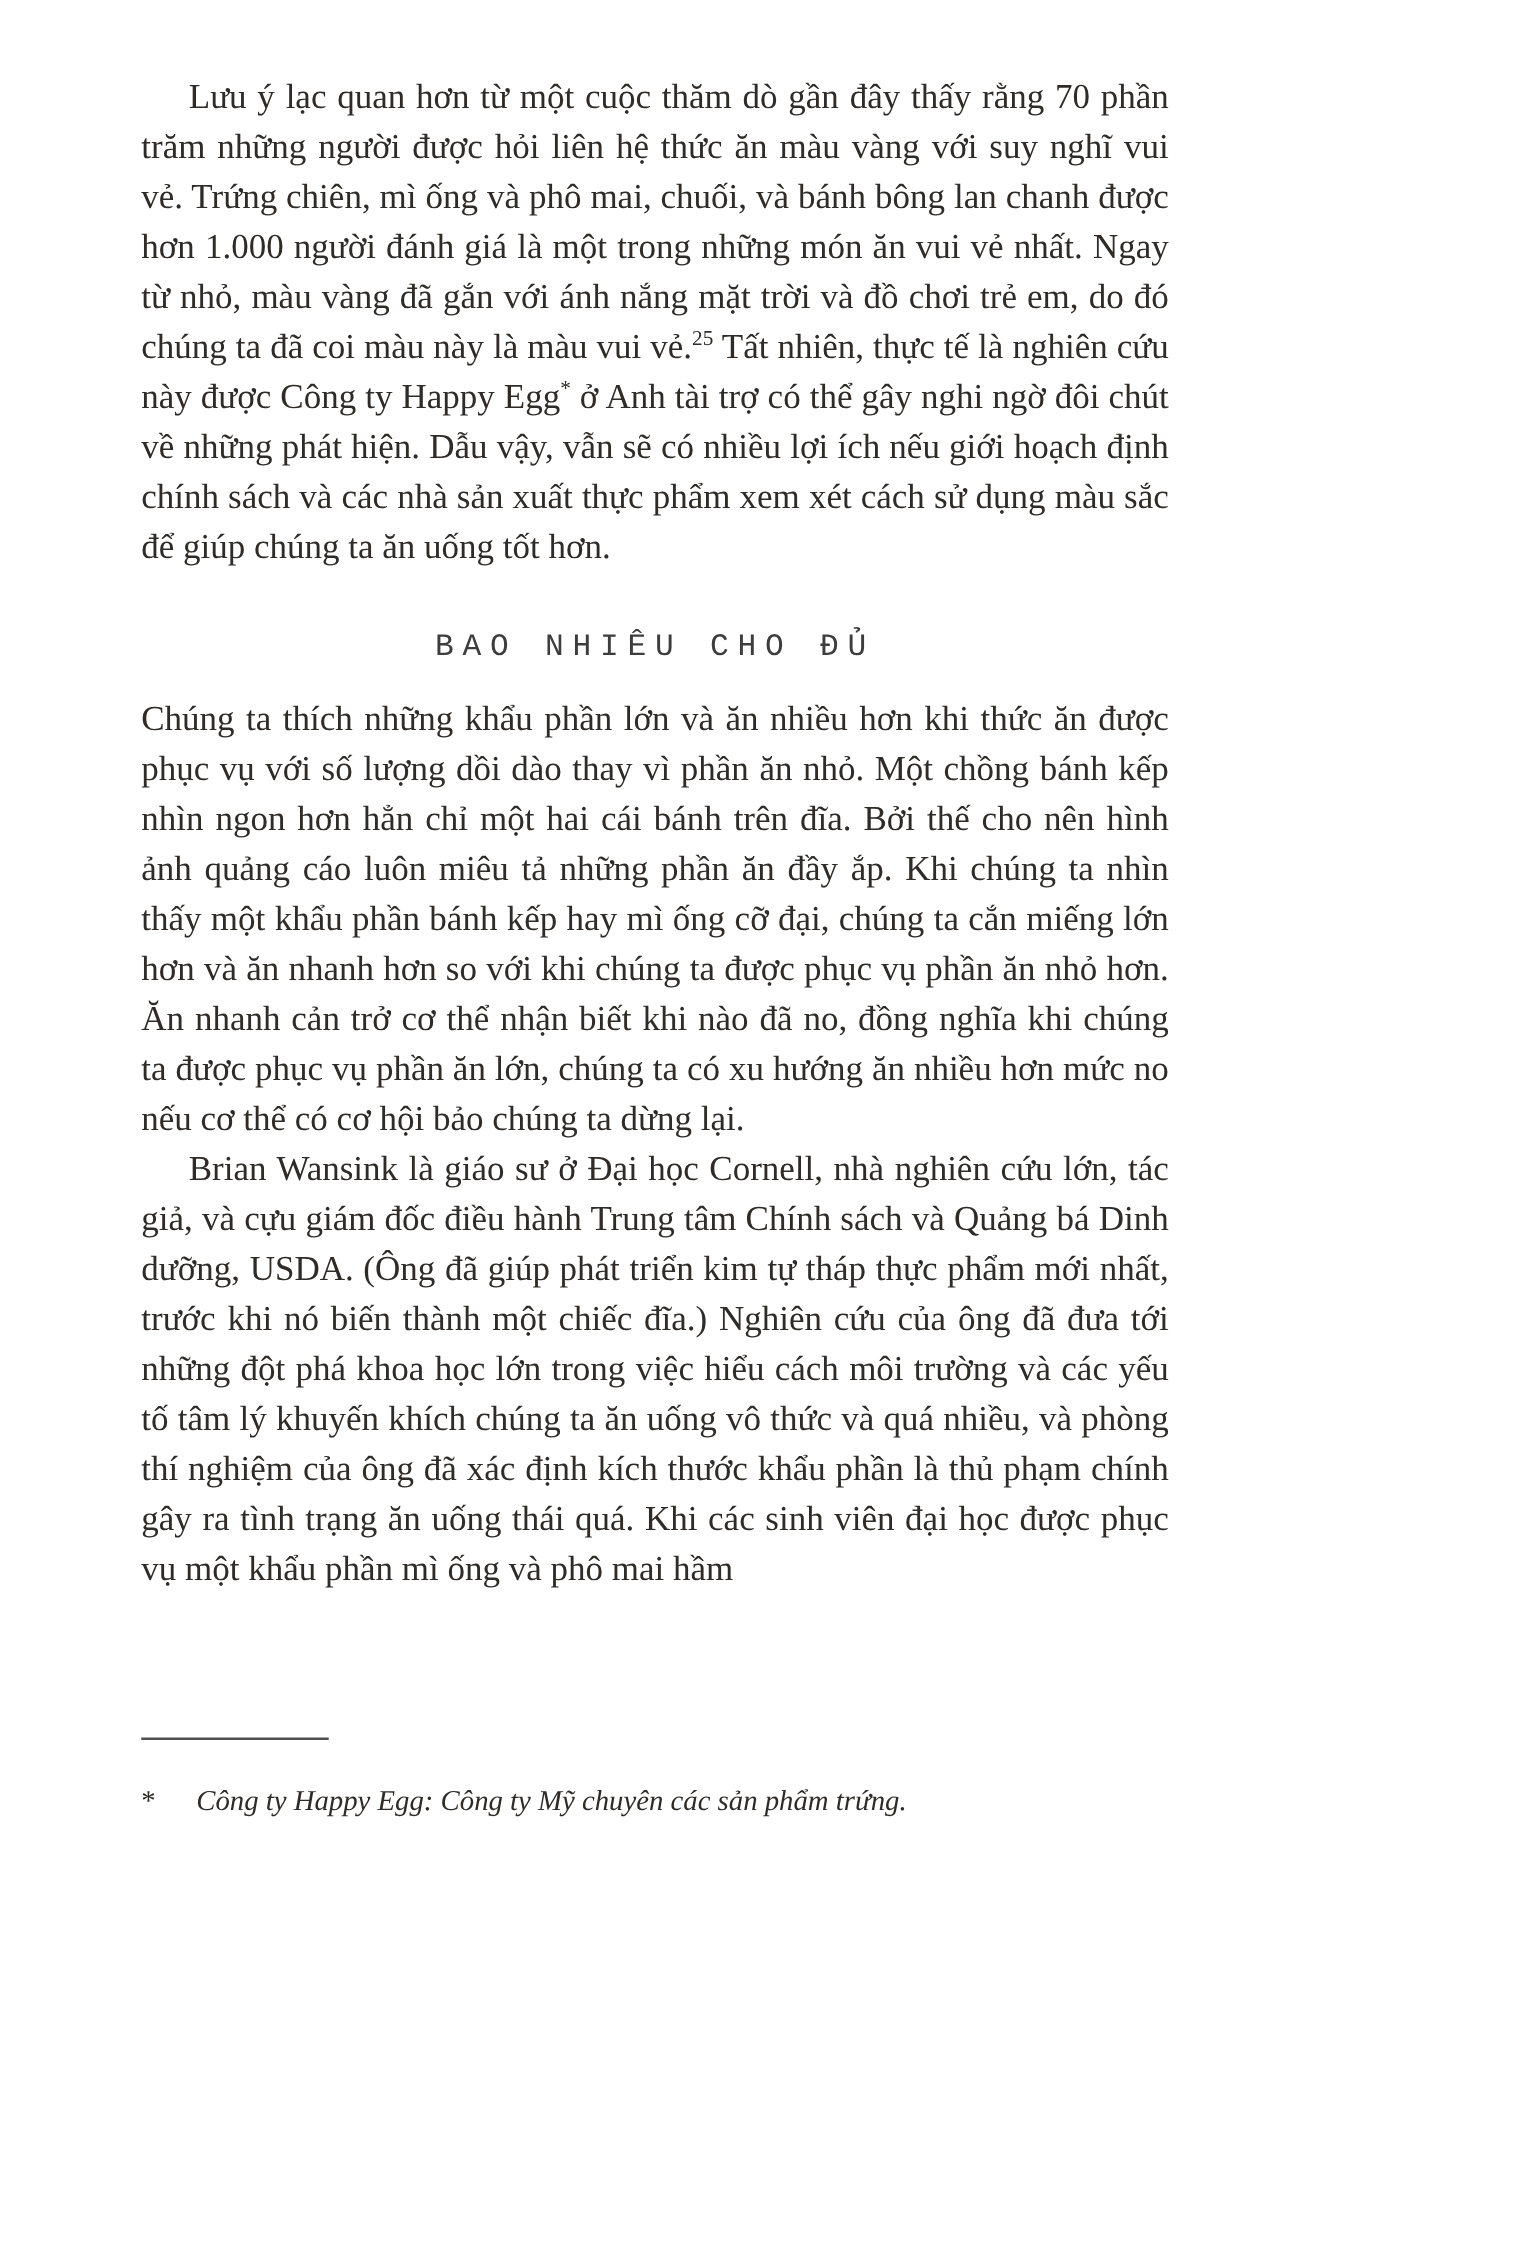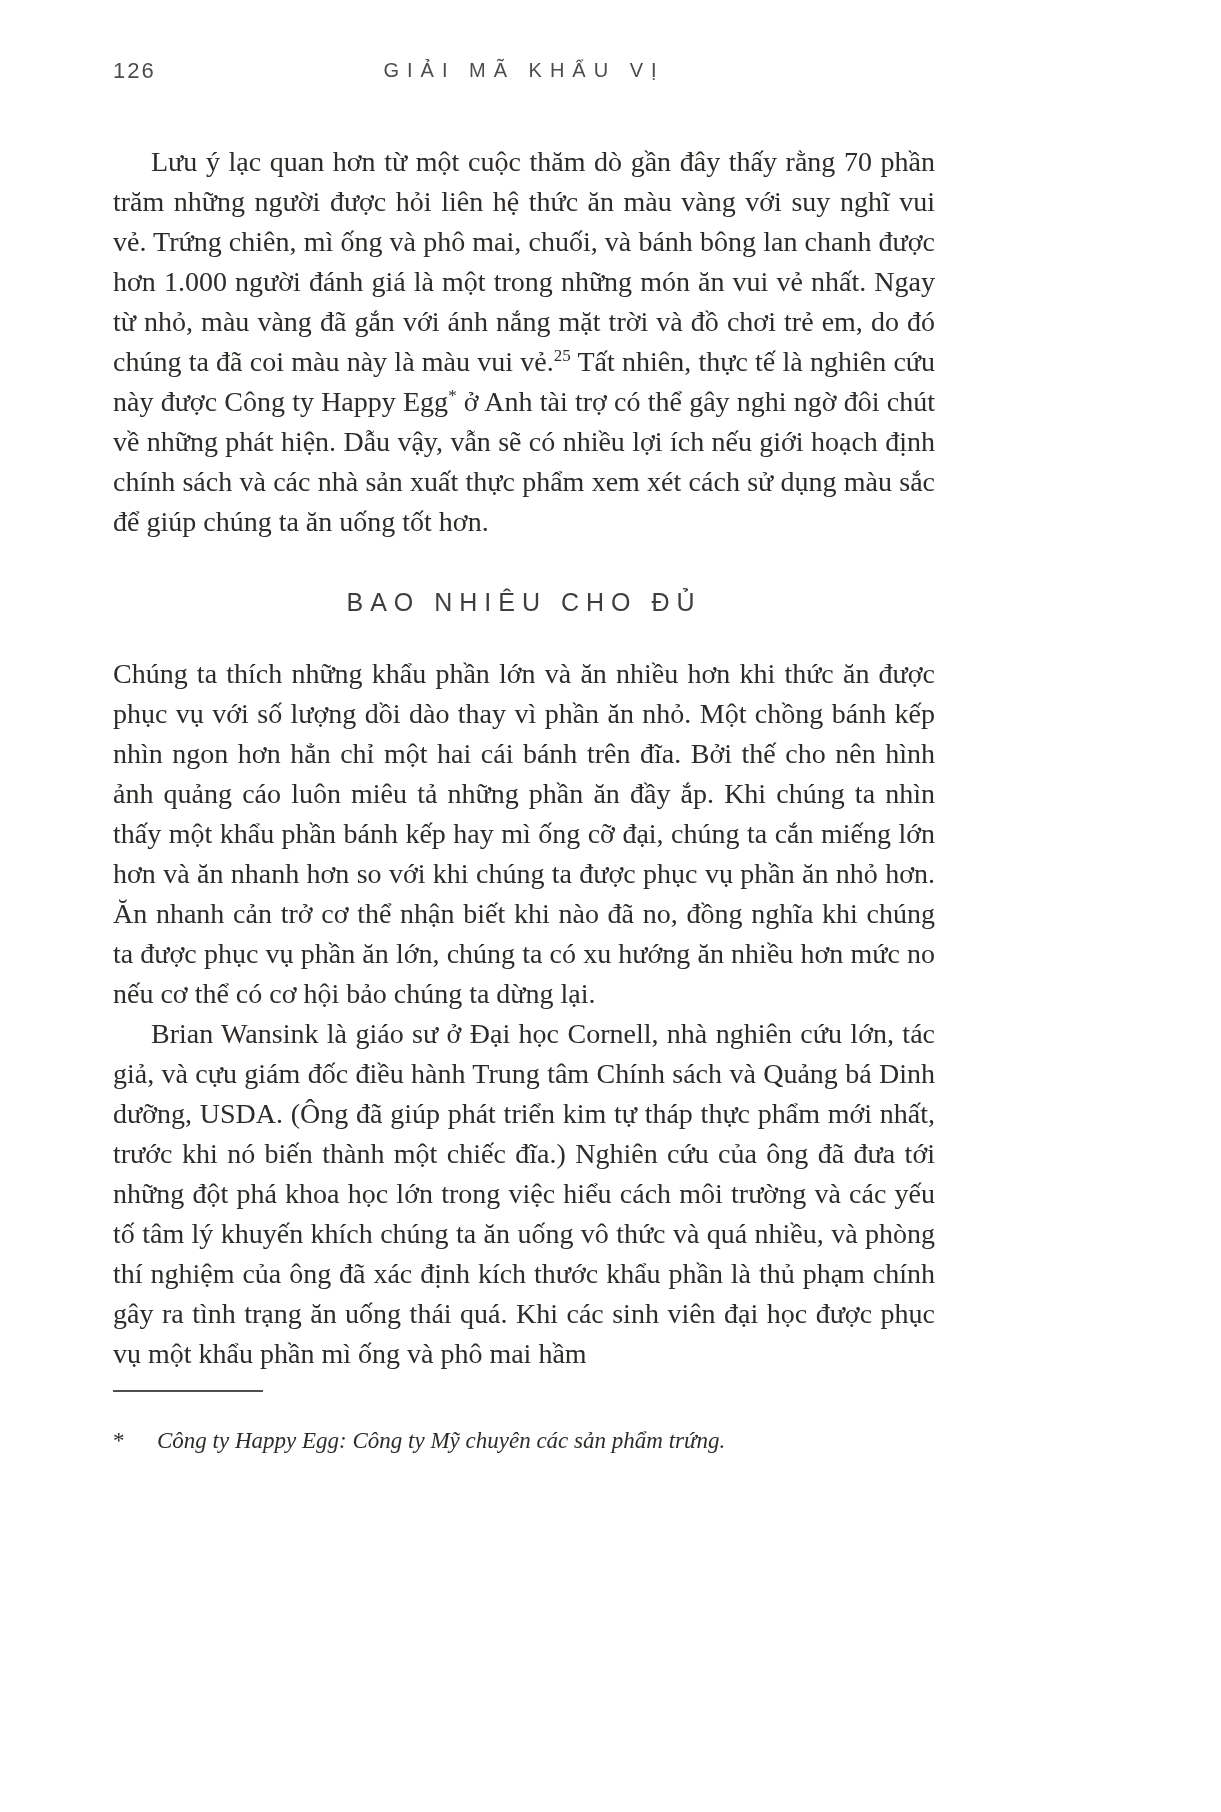--- a/index.html
+++ b/index.html
@@ -56,28 +56,28 @@
   }
   .para.indent {
     text-indent: 38px;
   }
   sup.fn-ref {
     font-size: 17px;
     line-height: 0;
     vertical-align: 10px;
   }
   .section-heading {
-    font-family: Liberation Sans, sans-serif;
+    font-family: Liberation Mono, monospace;
     font-weight: 400;
     font-size: 25px;
     line-height: 32px;
     letter-spacing: 7px;
     text-align: center;
     color: #3d3d3d;
-    margin: 44px 0 36px 0;
+    margin: 44px 0 22px 0;
   }
   .footnote-area {
     position: absolute;
     left: 113px;
     top: 1390px;
     width: 822px;
   }
   .footnote-rule {
     width: 150px;
     height: 2px;
@@ -97,24 +97,20 @@
   .fn-text {
     flex: 1;
     font-style: italic;
   }
 </style>
 </head>
 <body>
 
 <div class="page">
 
-  <header class="page-header">
-    <span class="page-number">126</span>
-    <span class="running-title">GIẢI MÃ KHẨU VỊ</span>
-  </header>
 
   <main class="body-text">
 
     <p class="para indent"><span>Lưu ý lạc quan hơn từ một cuộc thăm dò gần đây thấy rằng 70 phần trăm những người được hỏi liên hệ thức ăn màu vàng với suy nghĩ vui vẻ. Trứng chiên, mì ống và phô mai, chuối, và bánh bông lan chanh được hơn 1.000 người đánh giá là một trong những món ăn vui vẻ nhất. Ngay từ nhỏ, màu vàng đã gắn với ánh nắng mặt trời và đồ chơi trẻ em, do đó chúng ta đã coi màu này là màu vui vẻ.</span><sup class="fn-ref">25</sup><span> Tất nhiên, thực tế là nghiên cứu này được Công ty Happy Egg</span><sup class="fn-ref">*</sup><span> ở Anh tài trợ có thể gây nghi ngờ đôi chút về những phát hiện. Dẫu vậy, vẫn sẽ có nhiều lợi ích nếu giới hoạch định chính sách và các nhà sản xuất thực phẩm xem xét cách sử dụng màu sắc để giúp chúng ta ăn uống tốt hơn.</span></p>
 
     <h2 class="section-heading">BAO NHIÊU CHO ĐỦ</h2>
 
     <p class="para">Chúng ta thích những khẩu phần lớn và ăn nhiều hơn khi thức ăn được phục vụ với số lượng dồi dào thay vì phần ăn nhỏ. Một chồng bánh kếp nhìn ngon hơn hẳn chỉ một hai cái bánh trên đĩa. Bởi thế cho nên hình ảnh quảng cáo luôn miêu tả những phần ăn đầy ắp. Khi chúng ta nhìn thấy một khẩu phần bánh kếp hay mì ống cỡ đại, chúng ta cắn miếng lớn hơn và ăn nhanh hơn so với khi chúng ta được phục vụ phần ăn nhỏ hơn. Ăn nhanh cản trở cơ thể nhận biết khi nào đã no, đồng nghĩa khi chúng ta được phục vụ phần ăn lớn, chúng ta có xu hướng ăn nhiều hơn mức no nếu cơ thể có cơ hội bảo chúng ta dừng lại.</p>
 
     <p class="para indent">Brian Wansink là giáo sư ở Đại học Cornell, nhà nghiên cứu lớn, tác giả, và cựu giám đốc điều hành Trung tâm Chính sách và Quảng bá Dinh dưỡng, USDA. (Ông đã giúp phát triển kim tự tháp thực phẩm mới nhất, trước khi nó biến thành một chiếc đĩa.) Nghiên cứu của ông đã đưa tới những đột phá khoa học lớn trong việc hiểu cách môi trường và các yếu tố tâm lý khuyến khích chúng ta ăn uống vô thức và quá nhiều, và phòng thí nghiệm của ông đã xác định kích thước khẩu phần là thủ phạm chính gây ra tình trạng ăn uống thái quá. Khi các sinh viên đại học được phục vụ một khẩu phần mì ống và phô mai hầm</p>

